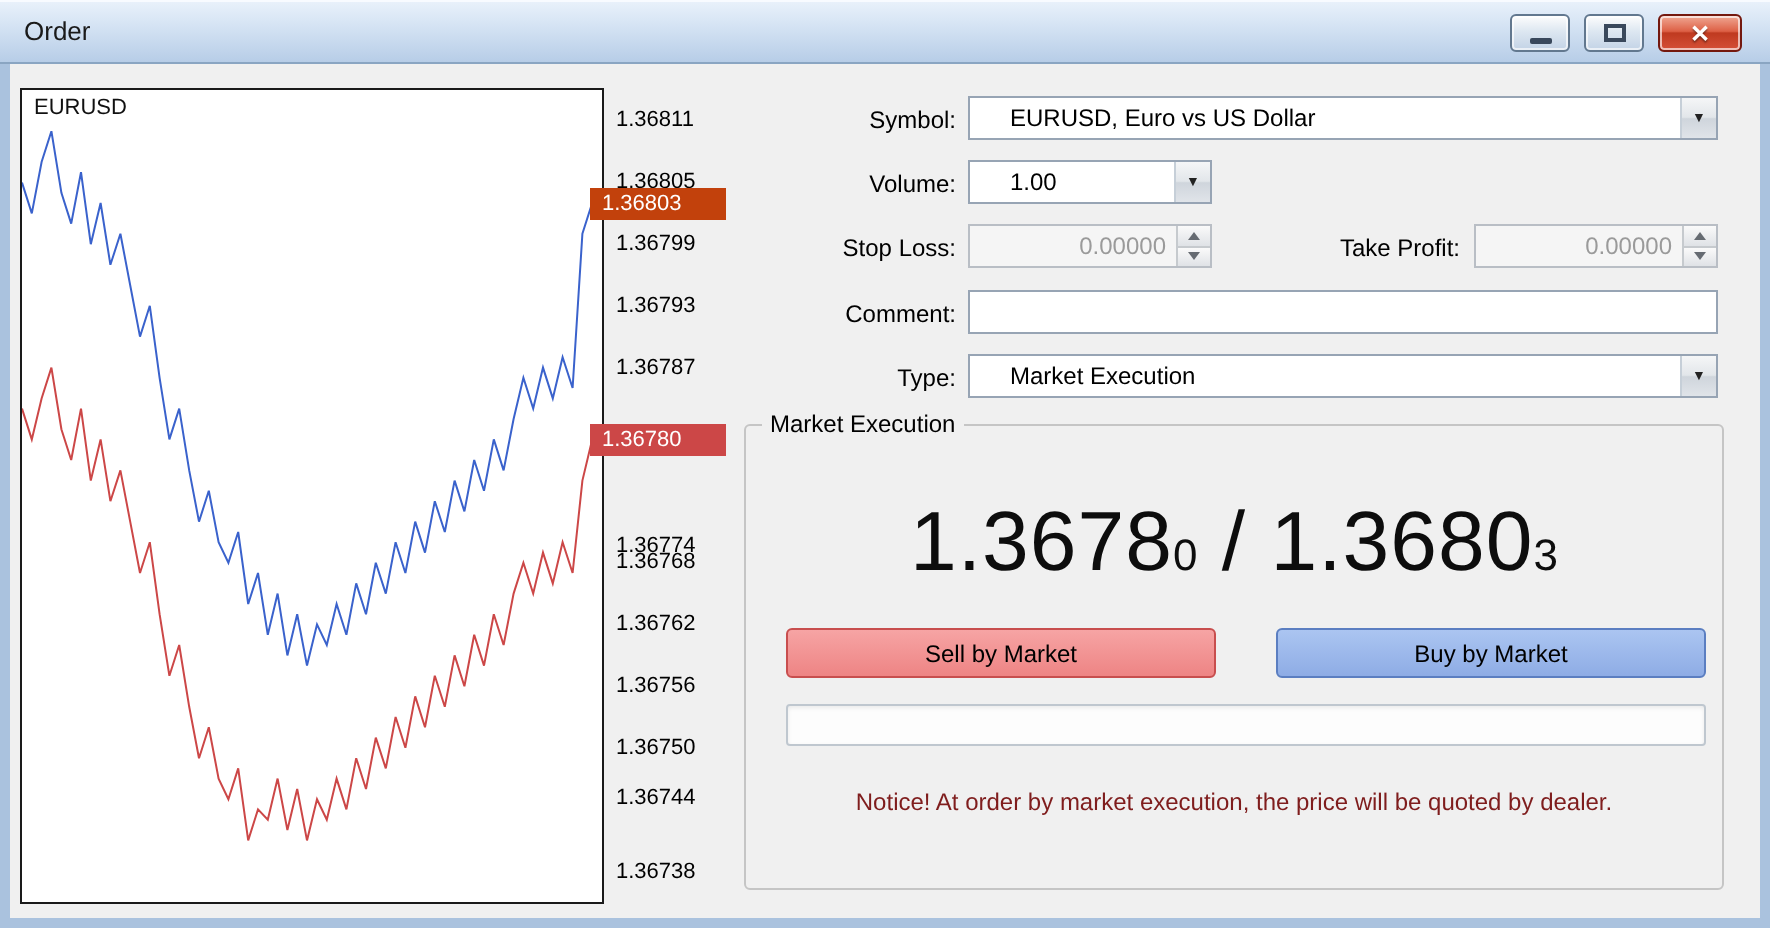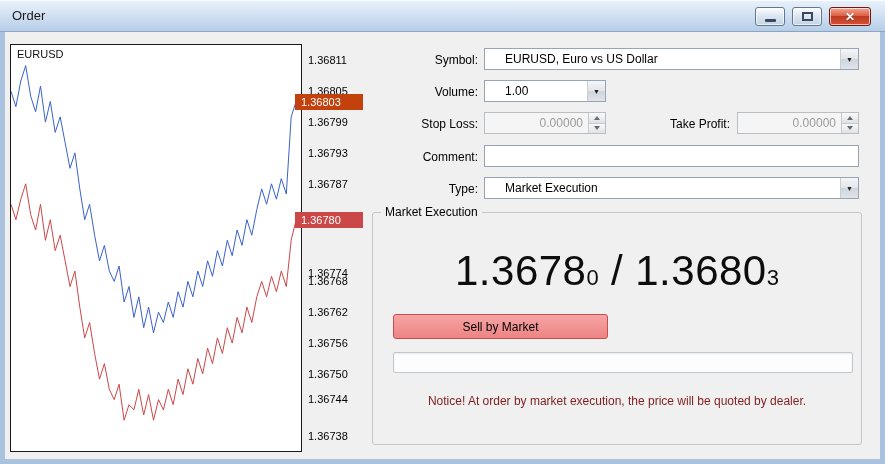--- a/index.html
+++ b/index.html
@@ -190,19 +190,20 @@
   </div>
 
   <div class="groupbox">
     <span class="group-label">Market Execution</span>
 
     <div class="big-price">
       <span class="bp-main">1.3678</span><span class="bp-small">0</span><span class="bp-sep"> / </span><span class="bp-main">1.3680</span><span class="bp-small">3</span>
     </div>
 
     <button class="order-btn sell">Sell by Market</button>
+    <button class="order-btn buy">Buy by Market</button>
 
     <div class="progress-bar"></div>
 
     <div class="notice">Notice! At order by market execution, the price will be quoted by dealer.</div>
   </div>
 
 </div>
 
 </body></html>

